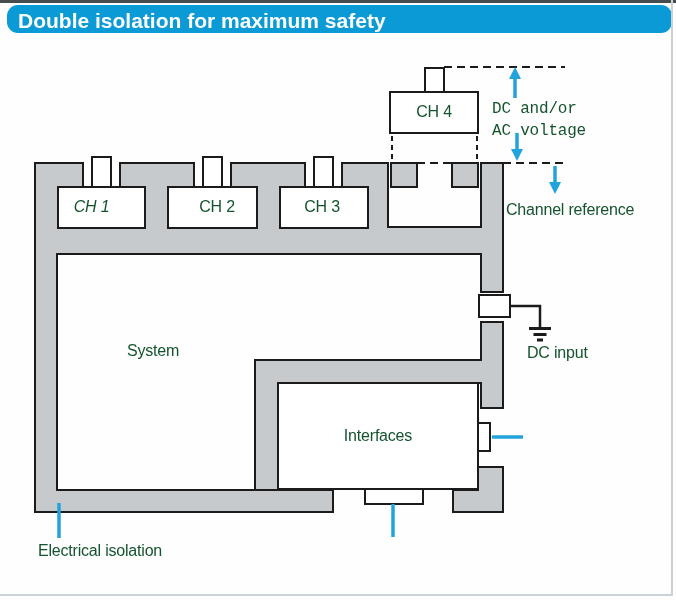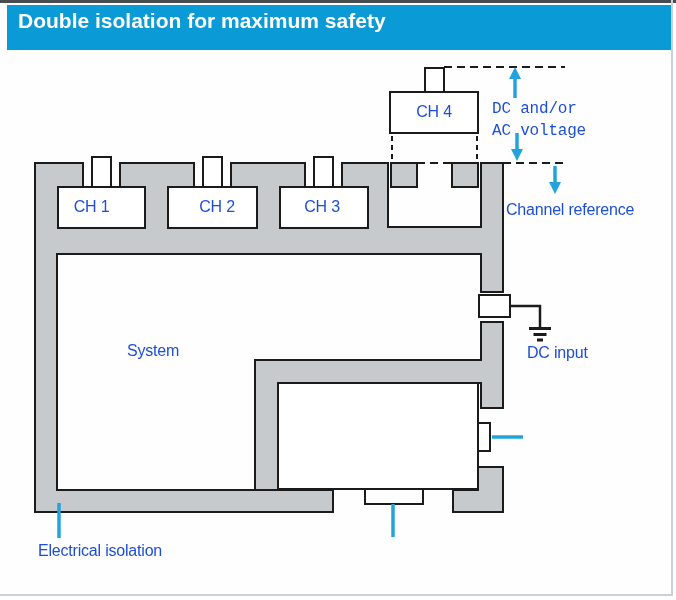--- a/index.html
+++ b/index.html
@@ -1,25 +1,25 @@
 <!DOCTYPE html>
 <html><head>
 <meta charset="utf-8">
 <style>
   html,body{margin:0;padding:0;background:#ffffff;}
   #stage{position:relative;width:676px;height:600px;background:#fefefe;overflow:hidden;
          font-family:"Liberation Sans", sans-serif;}
   #diagram-svg{position:absolute;left:0;top:0;}
   .top-strip{position:absolute;left:0;top:0;width:676px;height:3px;background:#474c4f;}
-  .title-bar{position:absolute;left:7px;top:5px;width:665px;height:45px;background:#0a9ad5;}
+  .title-bar{position:absolute;left:7px;top:5px;width:665px;height:28px;background:#0a9ad5;border-radius:11px;}
   .title-text{padding-left:11px;line-height:31px;font-size:21px;font-weight:bold;color:#ffffff;
               letter-spacing:0px;white-space:nowrap;}
   .edge-right{position:absolute;left:671px;top:0;width:2px;height:596px;background:#c9d2d6;}
   .edge-bottom{position:absolute;left:0;top:594px;width:673px;height:2px;background:#c9d2d6;}
-  .lbl{position:absolute;font-size:16px;color:#1d4ed8;letter-spacing:-0.2px;white-space:nowrap;}
+  .lbl{position:absolute;font-size:16px;color:#14532d;letter-spacing:-0.2px;white-space:nowrap;}
   .ctr{text-align:center;}
   .lh22{line-height:22px;}
   .lh23{line-height:23px;}
 </style>
 </head>
 <body>
 
 <div id="stage">
 
   <svg id="diagram-svg" width="676" height="600" viewBox="0 0 676 600">
@@ -86,25 +86,26 @@
     </g>
   </svg>
 
   <div class="top-strip"></div>
   <div class="title-bar">
     <div class="title-text">Double isolation for maximum safety</div>
   </div>
   <div class="edge-right"></div>
   <div class="edge-bottom"></div>
 
-  <div class="lbl ctr" style="left:58px;top:198px;width:67px;">CH 1</div>
+  <div class="lbl ctr" style="left:58px;top:198px;width:67px;font-style:italic;">CH 1</div>
   <div class="lbl ctr" style="left:168px;top:198px;width:98px;">CH 2</div>
   <div class="lbl ctr" style="left:280px;top:198px;width:84px;">CH 3</div>
   <div class="lbl ctr" style="left:390px;top:103px;width:88px;">CH 4</div>
   <div class="lbl ctr" style="left:58px;top:342px;width:190px;">System</div>
+  <div class="lbl ctr" style="left:278px;top:427px;width:200px;">Interfaces</div>
 
   <div class="lbl lh22" style="left:492px;top:98px;font-family:Liberation Mono, monospace;">
     <span>DC and/or</span><br>
     <span>AC voltage</span>
   </div>
   <div class="lbl" style="left:506px;top:201px;">Channel reference</div>
   <div class="lbl" style="left:527px;top:344px;">DC input</div>
   <div class="lbl" style="left:38px;top:542px;">Electrical isolation</div>
 
 </div>

